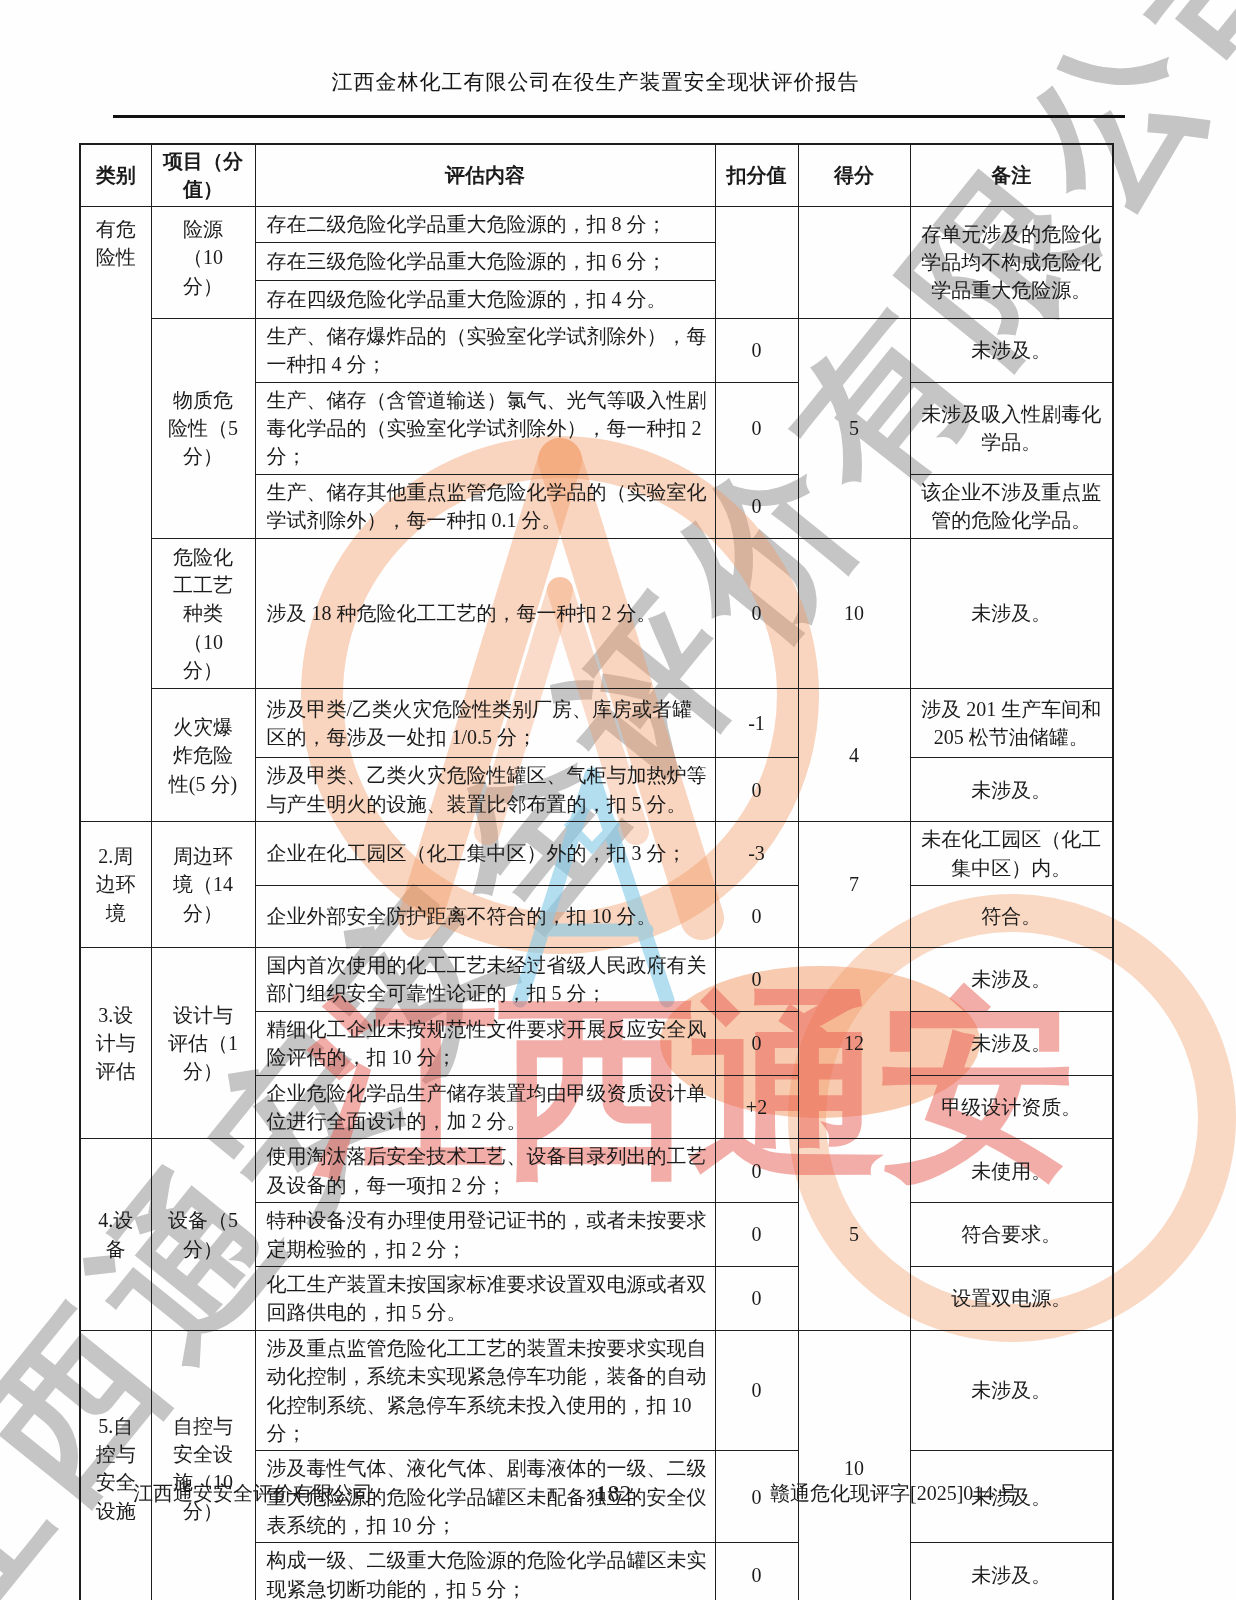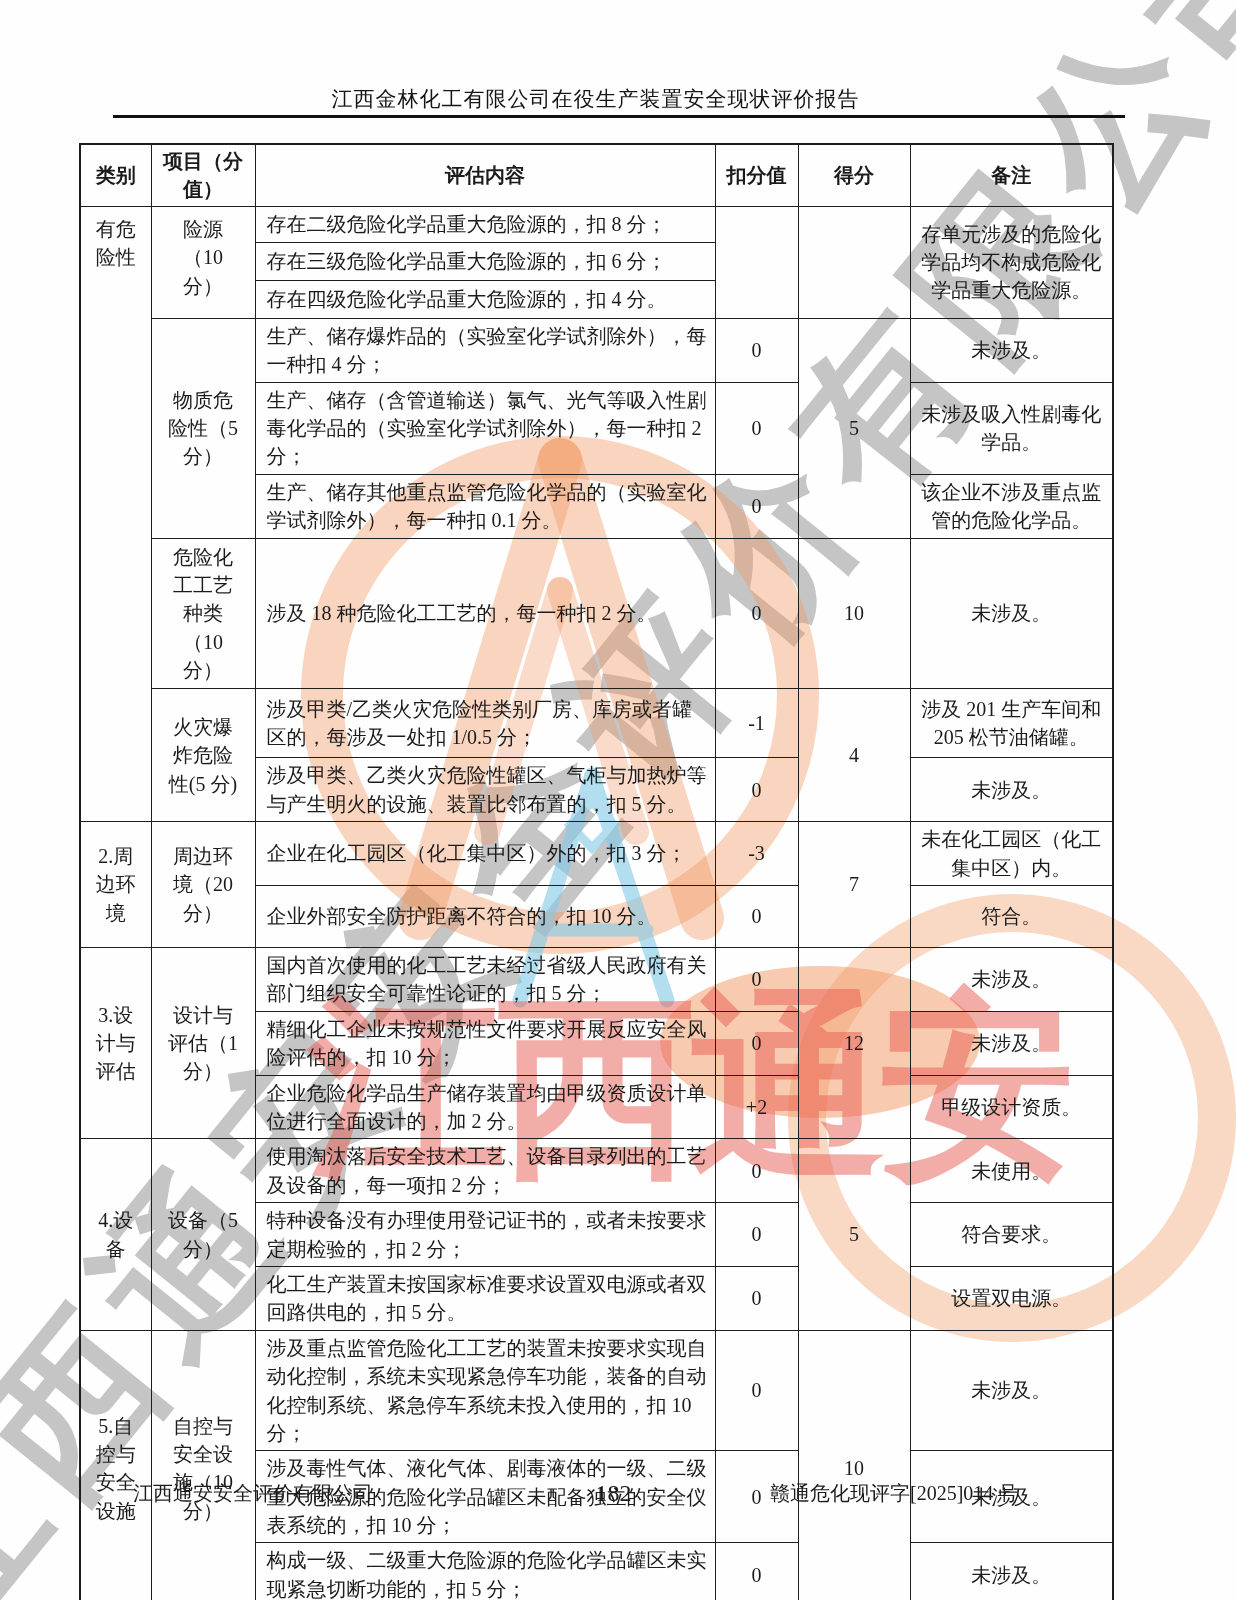--- a/index.html
+++ b/index.html
@@ -11,21 +11,21 @@
   .wm-gray{left:-555px;top:645px;width:2310px;text-align:center;
            transform:rotate(-51deg);font-size:168px;font-weight:bold;letter-spacing:16px;
            color:rgba(143,143,143,0.52);white-space:nowrap;z-index:0;}
   .wm-red{left:308px;top:988px;font-size:198px;font-weight:bold;letter-spacing:-8px;
           font-family:"Liberation Sans","DejaVu Sans",sans-serif;
           color:rgba(233,86,75,0.48);white-space:nowrap;z-index:0;line-height:1;}
   .wm-svg{left:0;top:0;z-index:0;}
 
   
   .content{position:absolute;left:0;top:0;width:1236px;height:1600px;z-index:1;}
-  .doc-title{position:absolute;left:79px;top:85px;width:1033px;text-align:center;
+  .doc-title{position:absolute;left:79px;top:68px;width:1033px;text-align:center;
              font-size:21px;letter-spacing:1px;color:#151515;}
   .title-rule{position:absolute;left:113px;top:115px;width:1012px;height:3px;background:#111;}
 
   table.doc-table{position:absolute;left:79px;top:143px;width:1033px;
                   border-collapse:collapse;table-layout:fixed;
                   border:2px solid #1e1e1e;font-size:20px;}
   .doc-table td{border:1px solid #1e1e1e;vertical-align:middle;line-height:1.42;
                 background:transparent;overflow:hidden;}
   .hdr td{font-weight:bold;text-align:center;padding:2px 4px;font-size:20px;}
   td.c-cat{text-align:center;padding:4px 10px;margin-left:24px;}
@@ -140,21 +140,21 @@
         <td class="c-rem">涉及 201 生产车间和 205 松节油储罐。</td>
       </tr>
       <tr style="height:54px">
         <td class="c-eval">涉及甲类、乙类火灾危险性罐区、气柜与加热炉等与产生明火的设施、装置比邻布置的，扣 5 分。</td>
         <td class="c-num">0</td>
         <td class="c-rem">未涉及。</td>
       </tr>
 
       <tr style="height:60px">
         <td class="c-cat" rowspan="2">2.周边环境</td>
-        <td class="c-item" rowspan="2">周边环境（20 分）</td>
+        <td class="c-item" rowspan="2">周边环境（14 分）</td>
         <td class="c-eval">企业在化工园区（化工集中区）外的，扣 3 分；</td>
         <td class="c-num">-3</td>
         <td class="c-num" rowspan="2">7</td>
         <td class="c-rem">未在化工园区（化工集中区）内。</td>
       </tr>
       <tr style="height:62px">
         <td class="c-eval">企业外部安全防护距离不符合的，扣 10 分。</td>
         <td class="c-num">0</td>
         <td class="c-rem">符合。</td>
       </tr>

